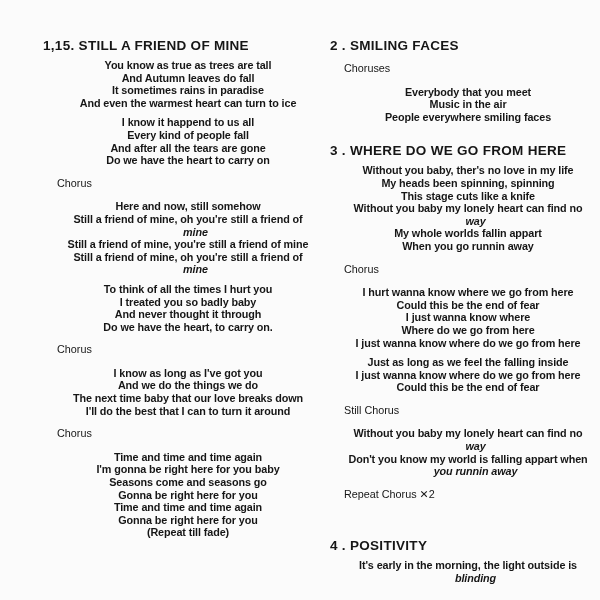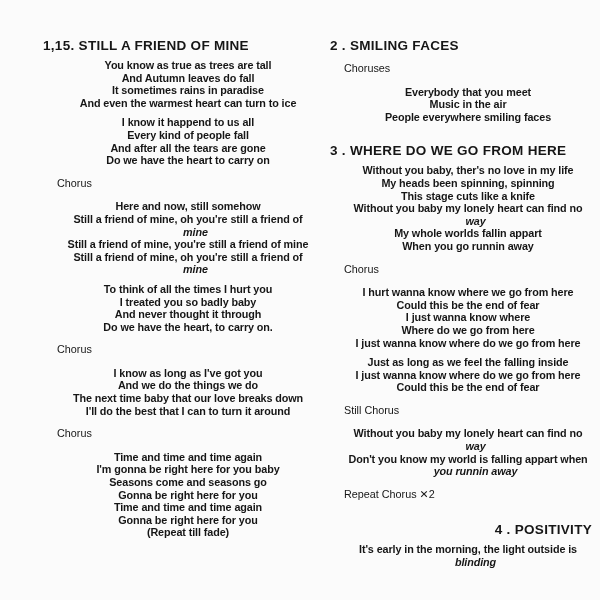--- a/index.html
+++ b/index.html
@@ -27,21 +27,21 @@
   .column-right { left: 330px; width: 262px; }
 
   .song-title {
     font-size: 13.5px;
     font-weight: bold;
     letter-spacing: 0.3px;
     margin: 20px 0 6px 0;
     white-space: nowrap;
   }
   section:first-child > .song-title { margin-top: 0; }
-  section.extra-gap > .song-title { margin-top: 18px; text-align: right; }
+  section.extra-gap > .song-title { margin-top: 34px; }
 
   .stanza {
     margin: 0 0 7px 14px;
   }
   .label {
     font-weight: normal;
     font-size: 10.8px;
   }
   .line {
     font-weight: bold;

